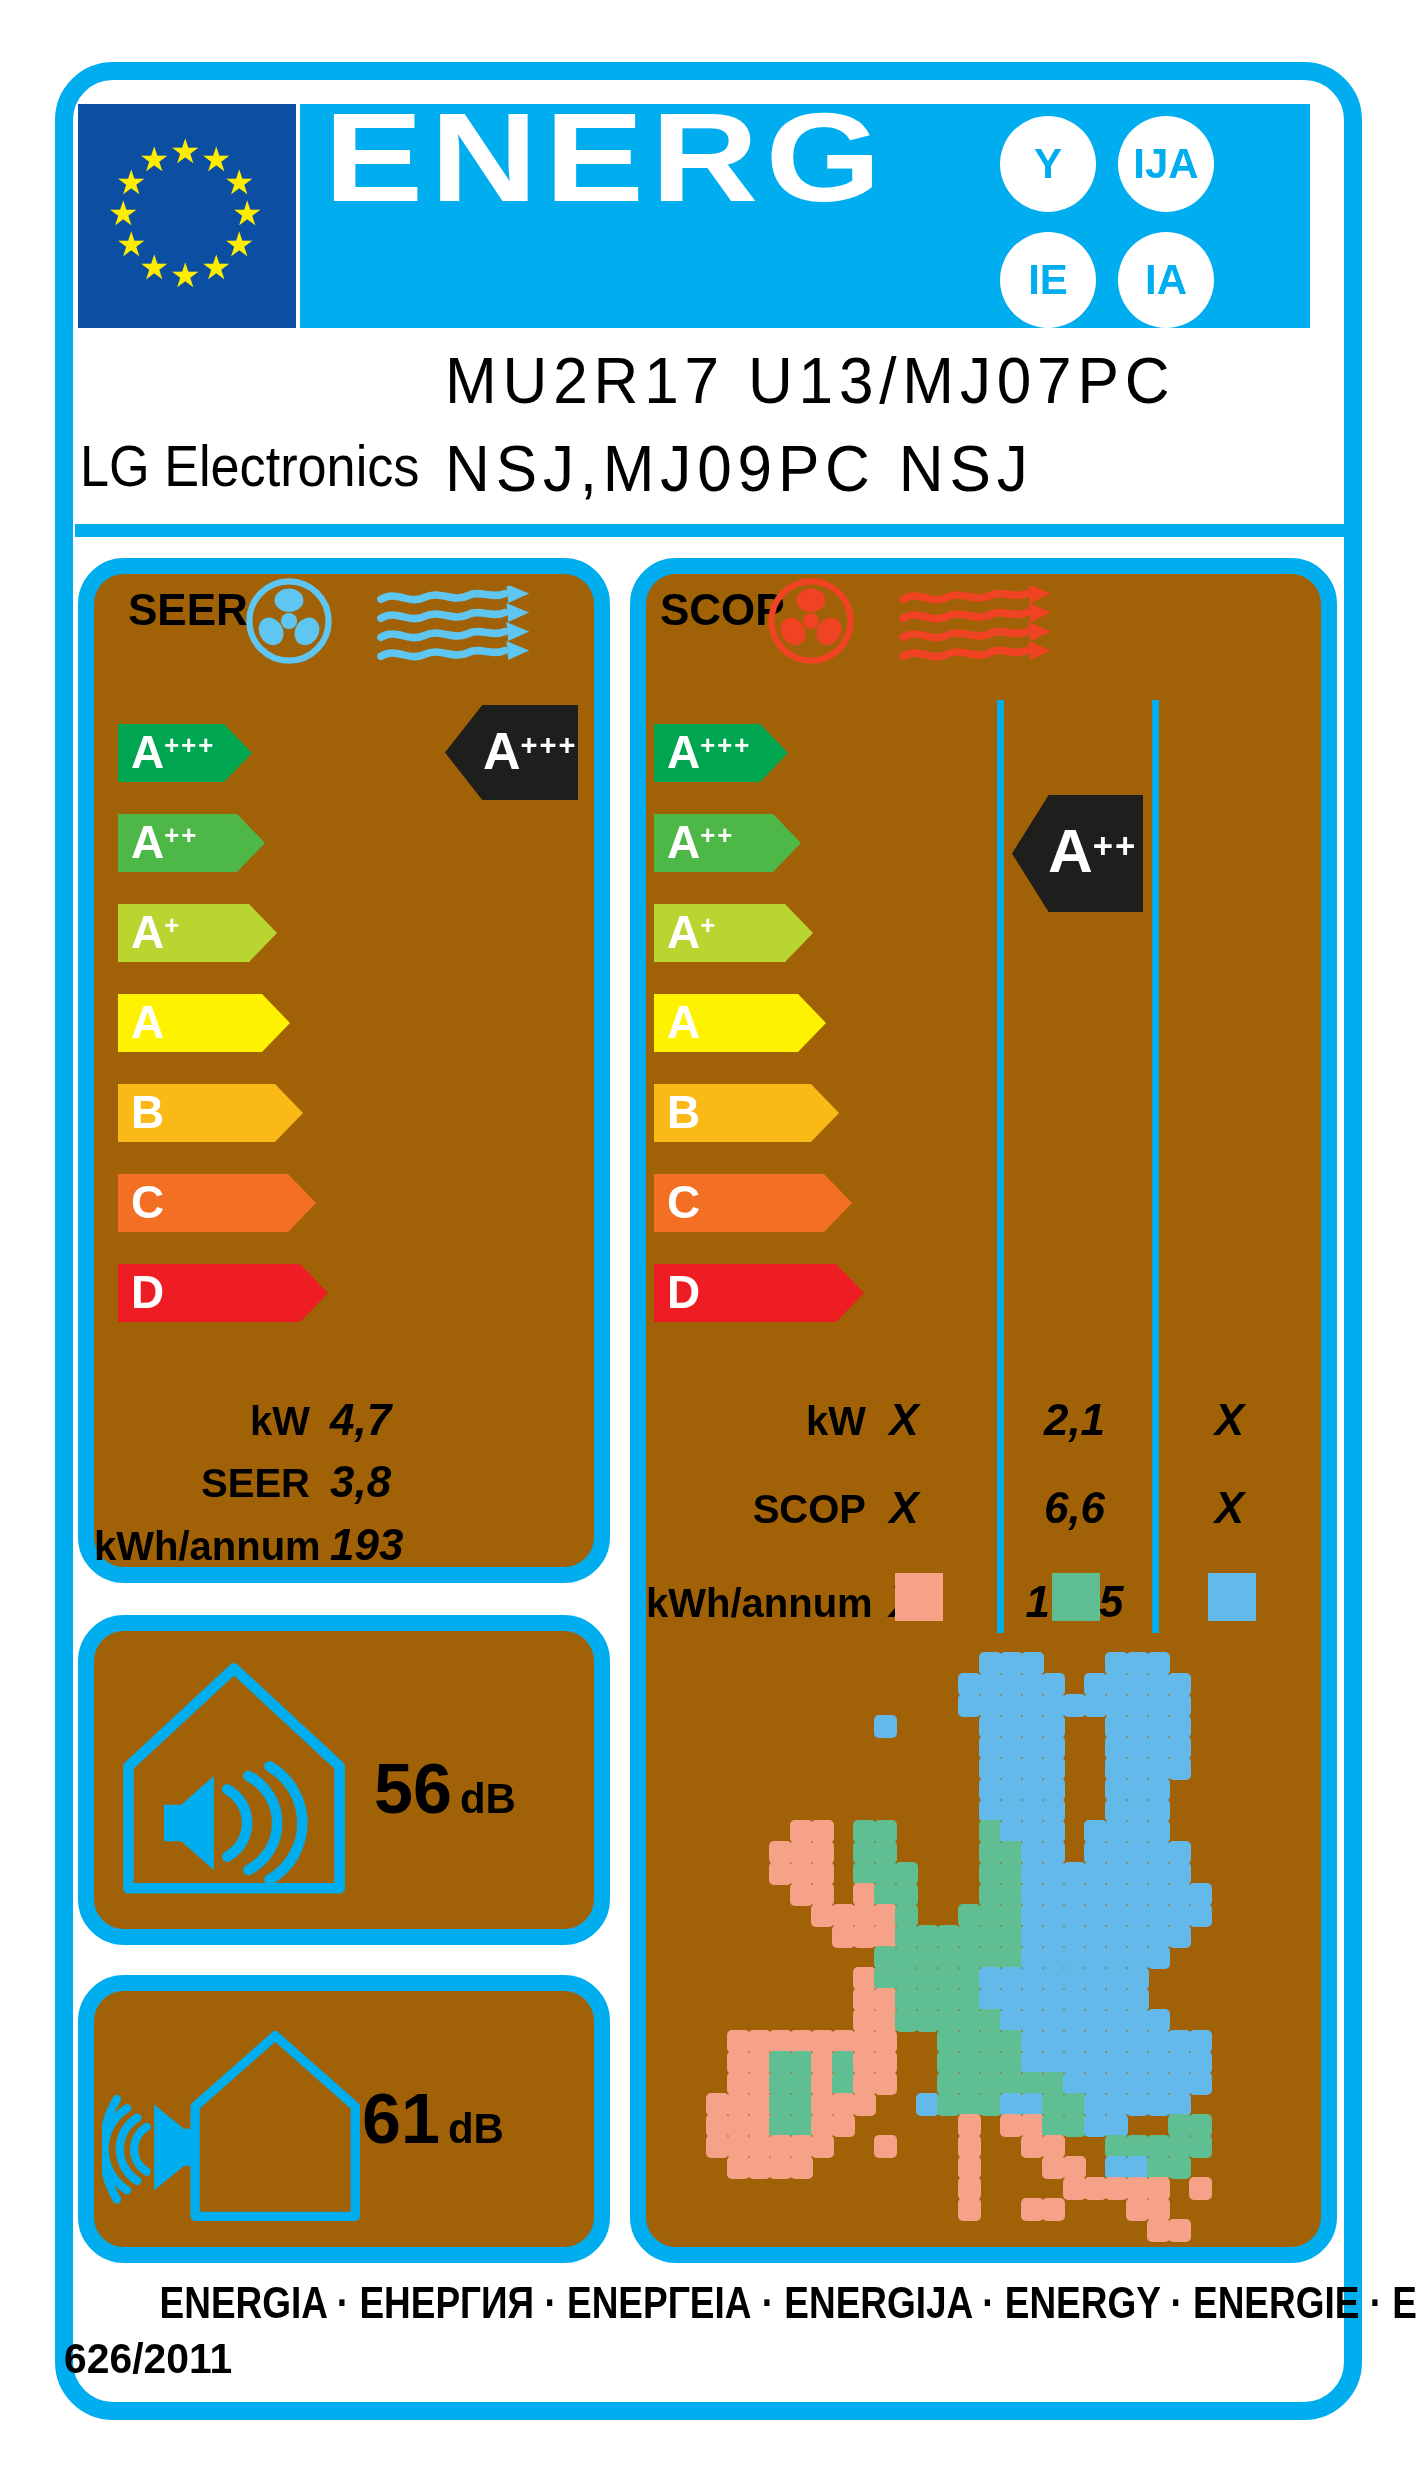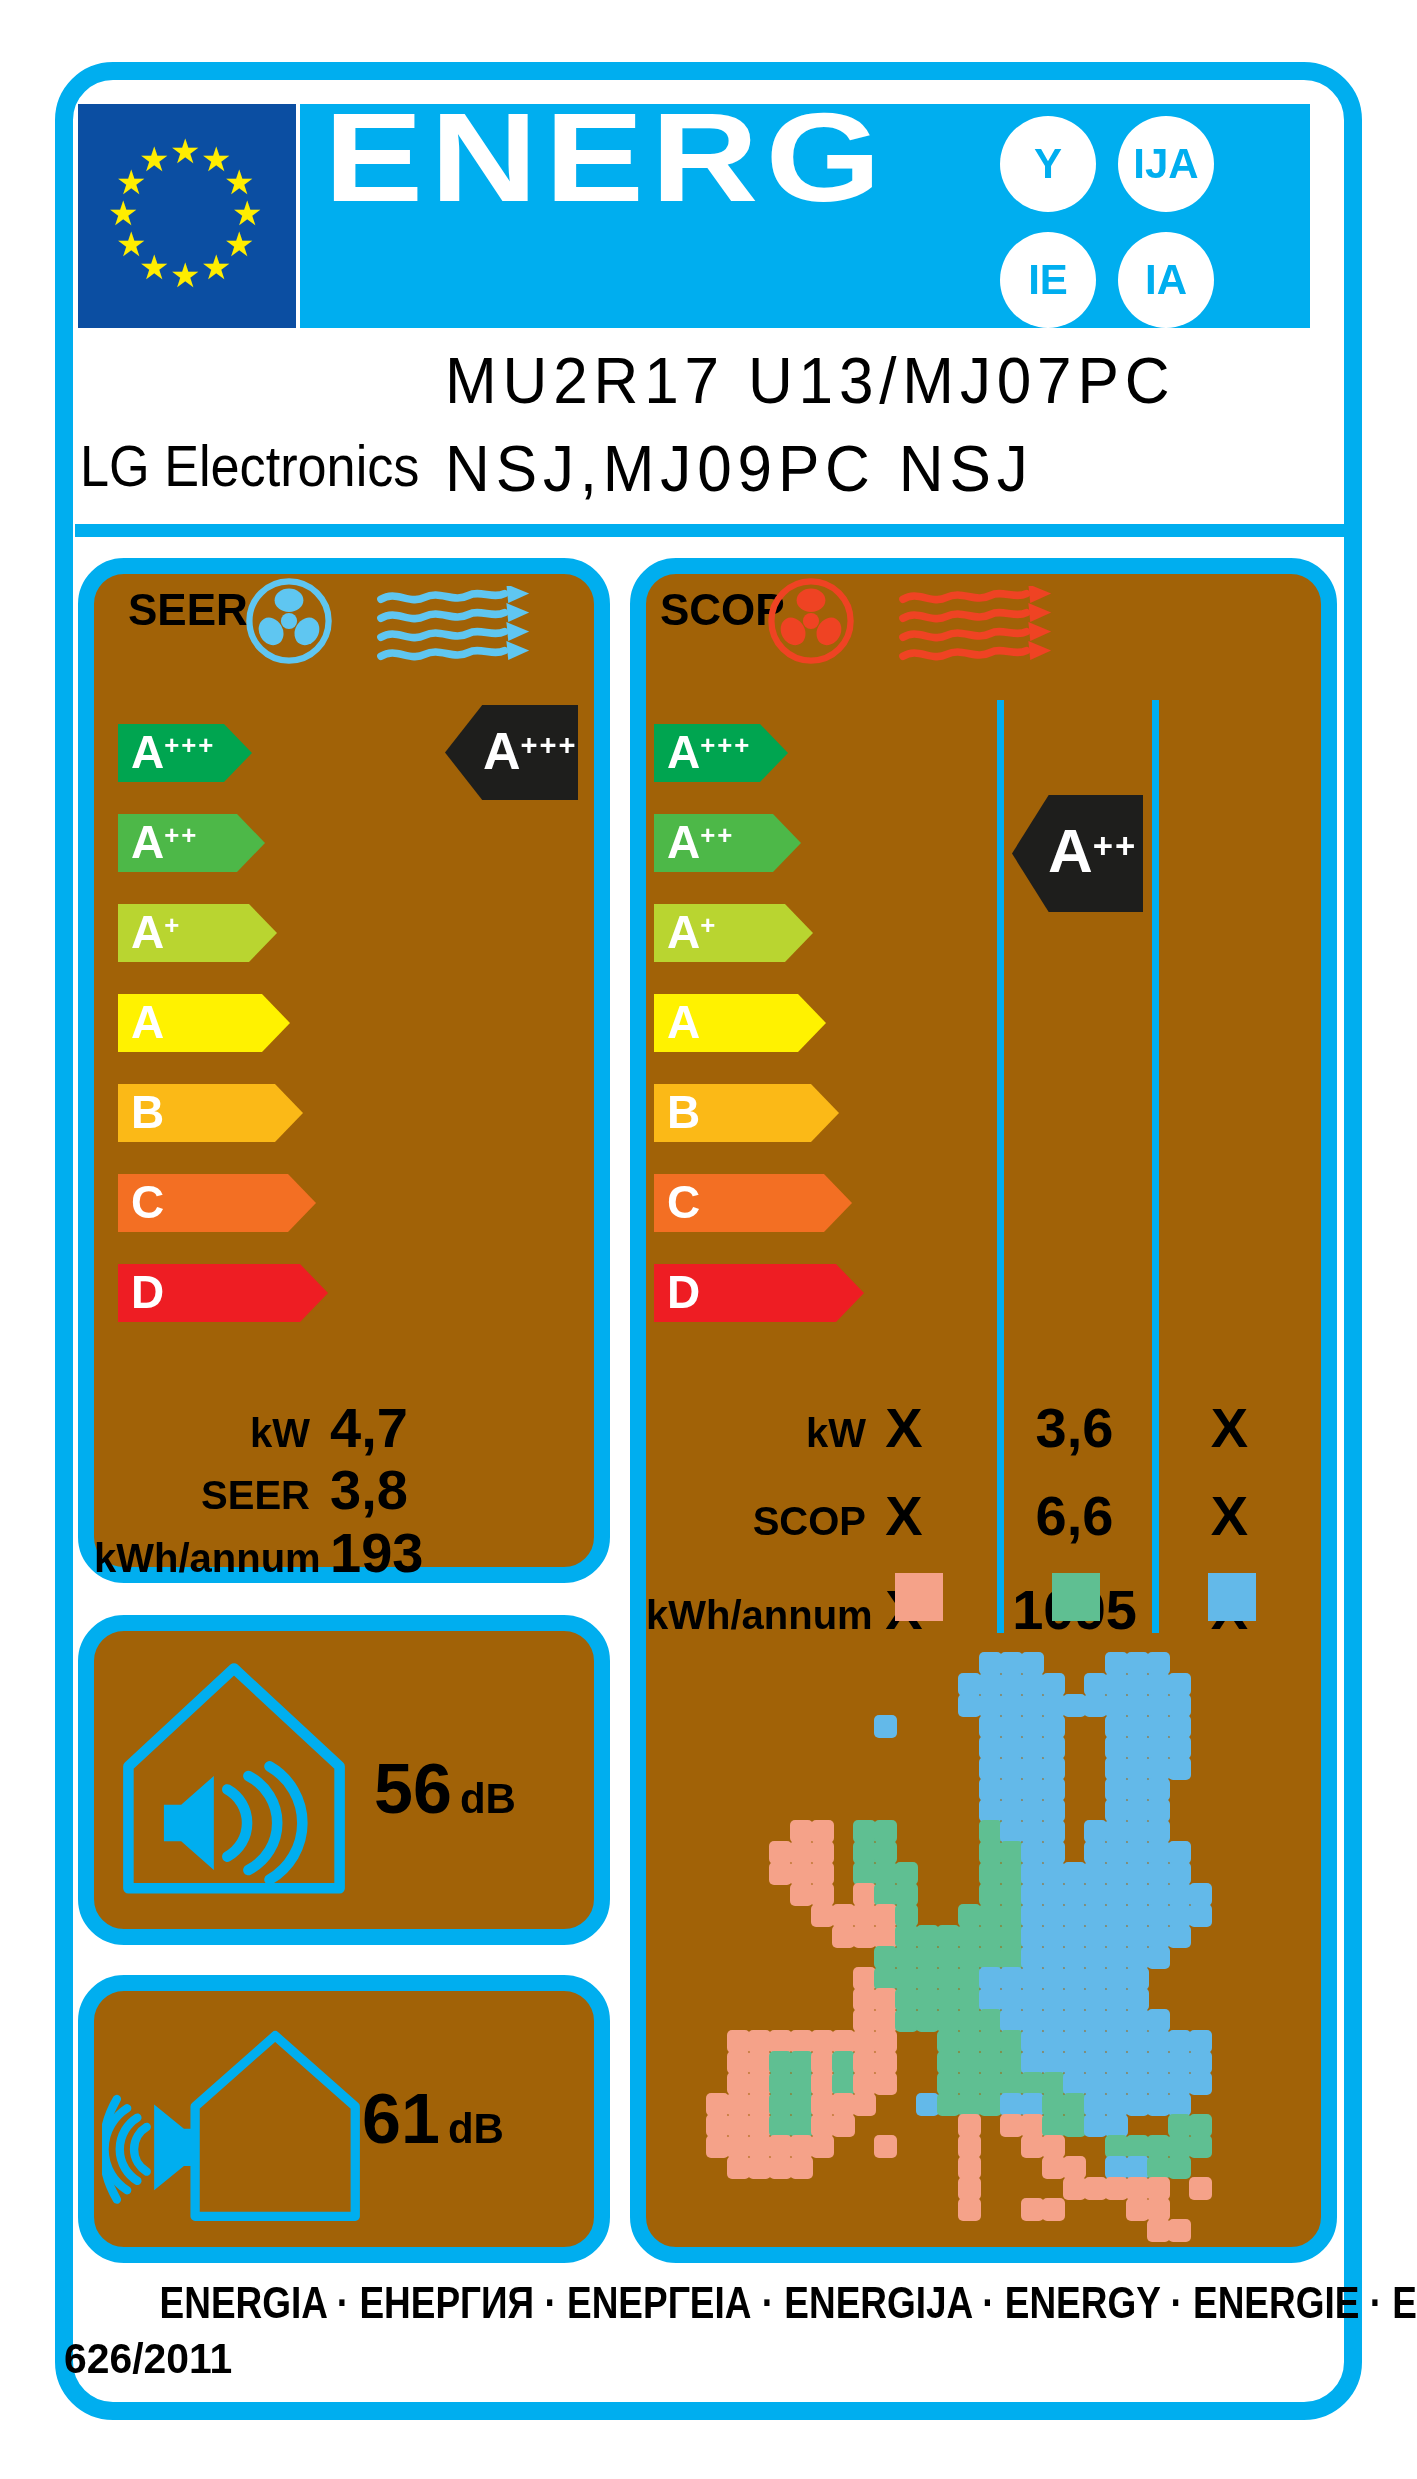--- a/index.html
+++ b/index.html
@@ -31,21 +31,21 @@
   .scale-arrow{position:absolute;height:58px;clip-path:polygon(0 0,calc(100% - 28px) 0,100% 50%,calc(100% - 28px) 100%,0 100%);color:#fff;font-weight:700;font-size:46px;line-height:56px;padding-left:13px;box-sizing:border-box;}
   .scale-arrow sup,.indicator sup{font-size:0.56em;vertical-align:14px;line-height:0;letter-spacing:2px;}
   #seer-box .scale-arrow{left:24px;}
   #scop-box .scale-arrow{left:8px;}
   .indicator{position:absolute;background:#1e1e1c;color:#fff;font-weight:700;clip-path:polygon(0 50%,28% 0,100% 0,100% 100%,28% 100%);box-sizing:border-box;}
   #seer-ind{left:351px;top:131px;width:133px;height:95px;font-size:52px;line-height:92px;padding-left:38px;}
   #scop-ind{left:366px;top:221px;width:131px;height:117px;font-size:62px;line-height:112px;padding-left:36px;}
   
   .vrow{position:absolute;left:0;width:100%;display:flex;align-items:baseline;color:#000;}
   .vrow .lbl{font-size:40px;font-weight:600;text-align:right;}
-  .vrow .val{font-size:56px;font-weight:700;}
+  .vrow .val{font-size:44px;font-weight:700;font-style:italic;}
   #seer-box .vrow .lbl{width:216px;}
   #seer-box .vrow .val{margin-left:20px;}
   #scop-box .vrow .lbl{width:220px;}
   .col1{width:72px;margin-left:2px;text-align:center;}
   .col2{width:155px;margin-left:57px;text-align:center;}
   .col3{width:155px;text-align:center;}
   .vline{position:absolute;width:7px;background:#00aeef;top:126px;height:933px;}
   #vline1{left:351px;} #vline2{left:506px;}
   .zone-sq{position:absolute;width:48px;height:48px;top:999px;}
   
@@ -172,21 +172,21 @@
       <div class="scale-arrow" style="top: 330px; width: 159px; background: rgb(185, 213, 48);"><span>A</span><sup>+</sup></div>
       <div class="scale-arrow" style="top: 420px; width: 172px; background: rgb(255, 242, 0);"><span>A</span></div>
       <div class="scale-arrow" style="top: 510px; width: 185px; background: rgb(251, 185, 23);"><span>B</span></div>
       <div class="scale-arrow" style="top: 600px; width: 198px; background: rgb(243, 111, 35);"><span>C</span></div>
       <div class="scale-arrow" style="top: 690px; width: 210px; background: rgb(238, 29, 35);"><span>D</span></div>
     </div>
   <div class="indicator" id="scop-ind" style="background: rgb(30, 30, 28);"><span>A</span><sup>++</sup></div>
   <div class="vrow" style="top:821px;">
     <span class="lbl">kW</span>
     <span class="val col1">X</span>
-    <span class="val col2">3,6</span>
+    <span class="val col2">2,1</span>
     <span class="val col3">X</span>
   </div>
   <div class="vrow" style="top:909px;">
     <span class="lbl">SCOP</span>
     <span class="val col1">X</span>
     <span class="val col2">6,6</span>
     <span class="val col3">X</span>
   </div>
   <div class="vrow" style="top:1003px;">
     <span class="lbl">kWh/annum</span>

